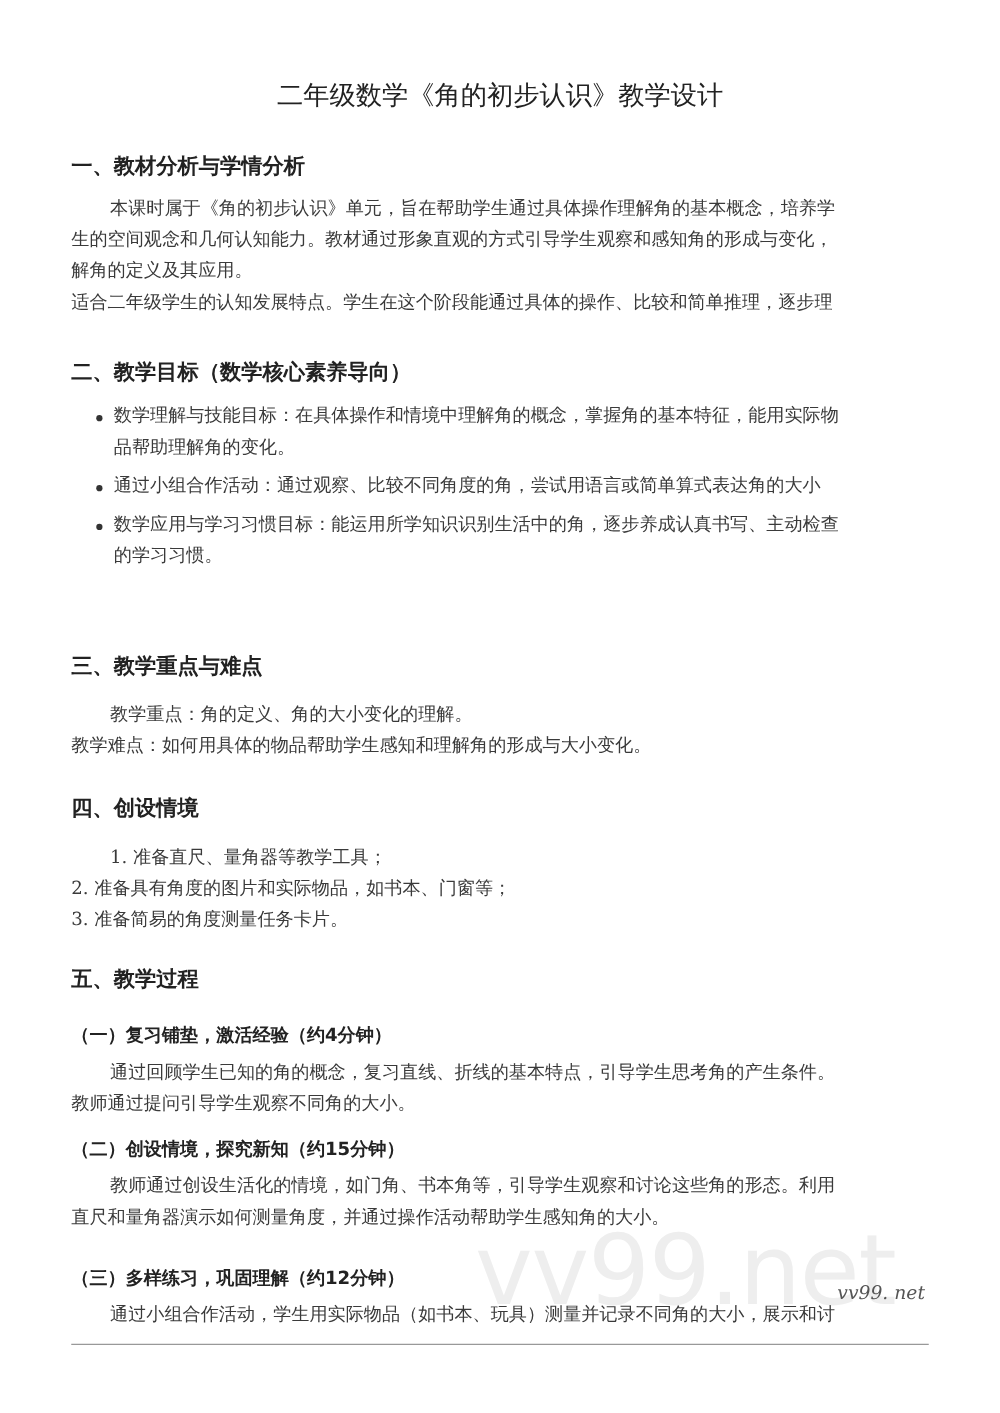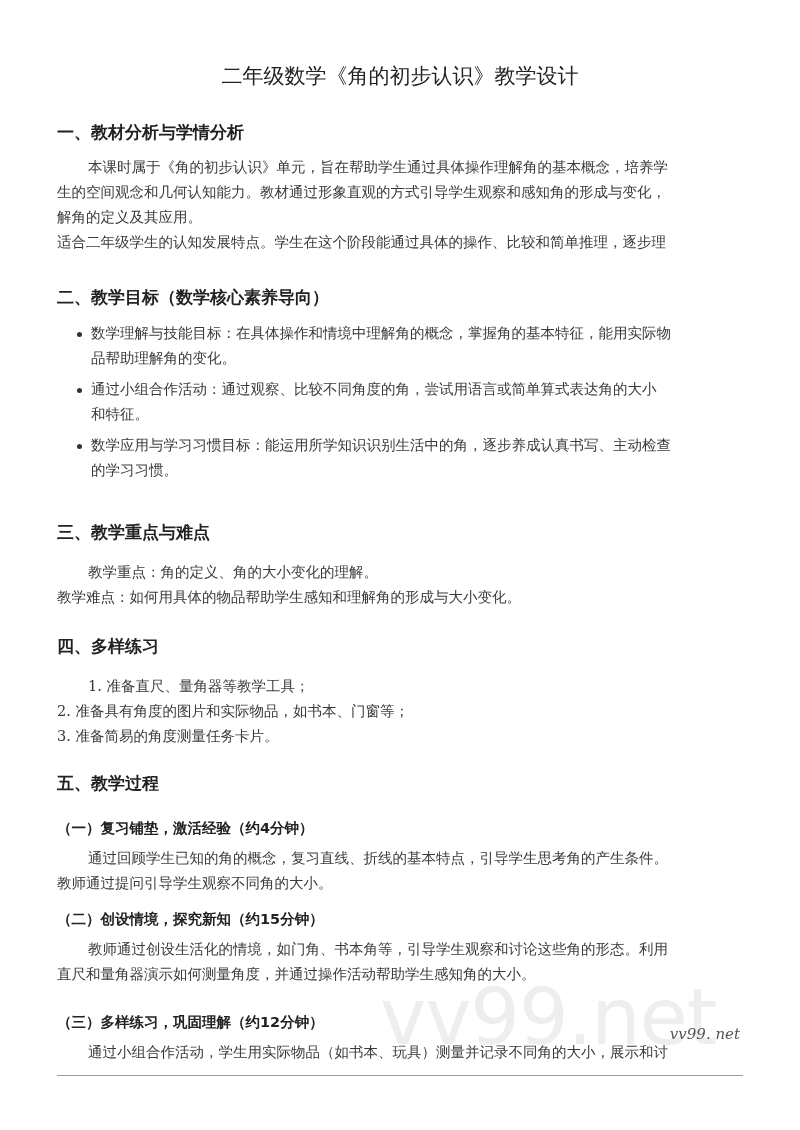--- a/index.html
+++ b/index.html
@@ -43,35 +43,34 @@
     </div>
 
     <div class="h1" style="top:286px">二、教学目标（数学核心素养导向）</div>
     <ul class="bullets" style="top:321px">
       <li style="margin-bottom:6px">
         <span class="line">数学理解与技能目标：在具体操作和情境中理解角的概念，掌握角的基本特征，能用实际物</span>
         <span class="line">品帮助理解角的变化。</span>
       </li>
       <li style="margin-bottom:6px">
         <span class="line">通过小组合作活动：通过观察、比较不同角度的角，尝试用语言或简单算式表达角的大小</span>
-        <span class="line">和特征。</span>
       </li>
       <li>
         <span class="line">数学应用与学习习惯目标：能运用所学知识识别生活中的角，逐步养成认真书写、主动检查</span>
         <span class="line">的学习习惯。</span>
       </li>
     </ul>
 
     <div class="h1" style="top:521px">三、教学重点与难点</div>
     <div class="para" style="top:560px">
       <span class="line indent">教学重点：角的定义、角的大小变化的理解。</span>
       <span class="line">教学难点：如何用具体的物品帮助学生感知和理解角的形成与大小变化。</span>
     </div>
 
-    <div class="h1" style="top:635px">四、多样练习</div>
+    <div class="h1" style="top:635px">四、创设情境</div>
     <div class="para" style="top:674px">
       <span class="line indent">1. 准备直尺、量角器等教学工具；</span>
       <span class="line">2. 准备具有角度的图片和实际物品，如书本、门窗等；</span>
       <span class="line">3. 准备简易的角度测量任务卡片。</span>
     </div>
 
     <div class="h1" style="top:772px">五、教学过程</div>
 
     <div class="h2" style="top:819px">（一）复习铺垫，激活经验（约4分钟）</div>
     <div class="para" style="top:846px">

